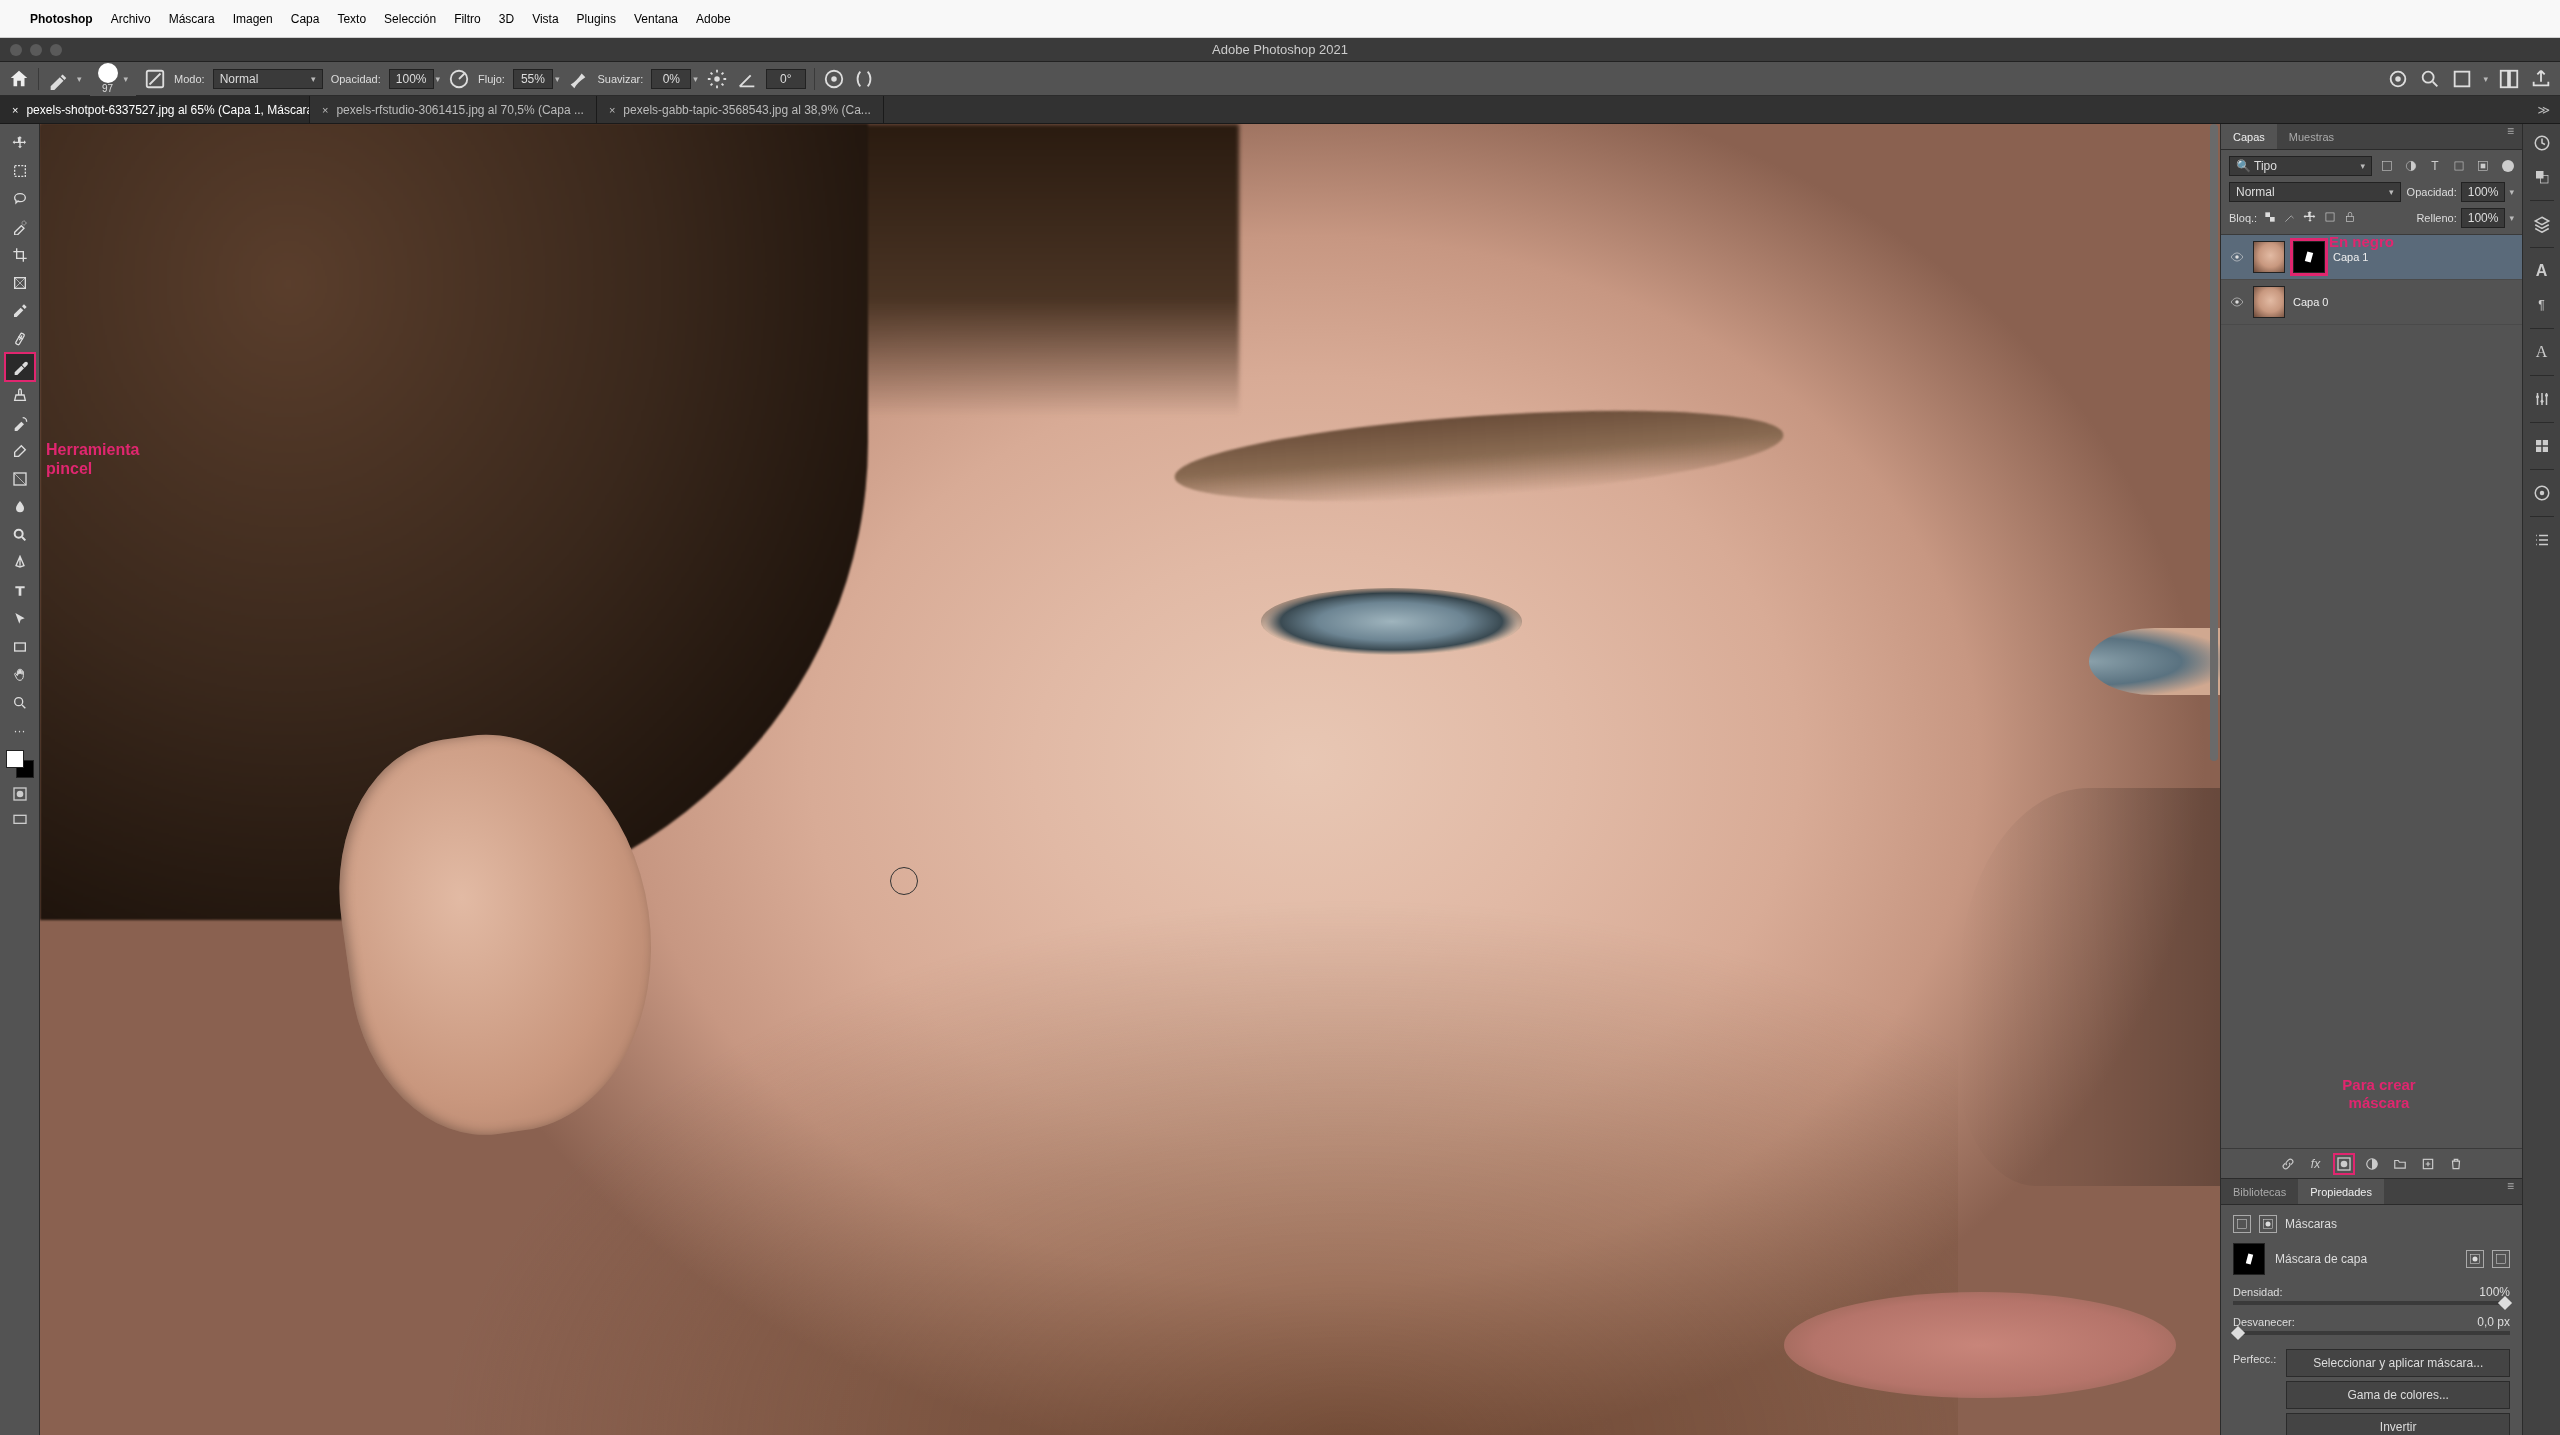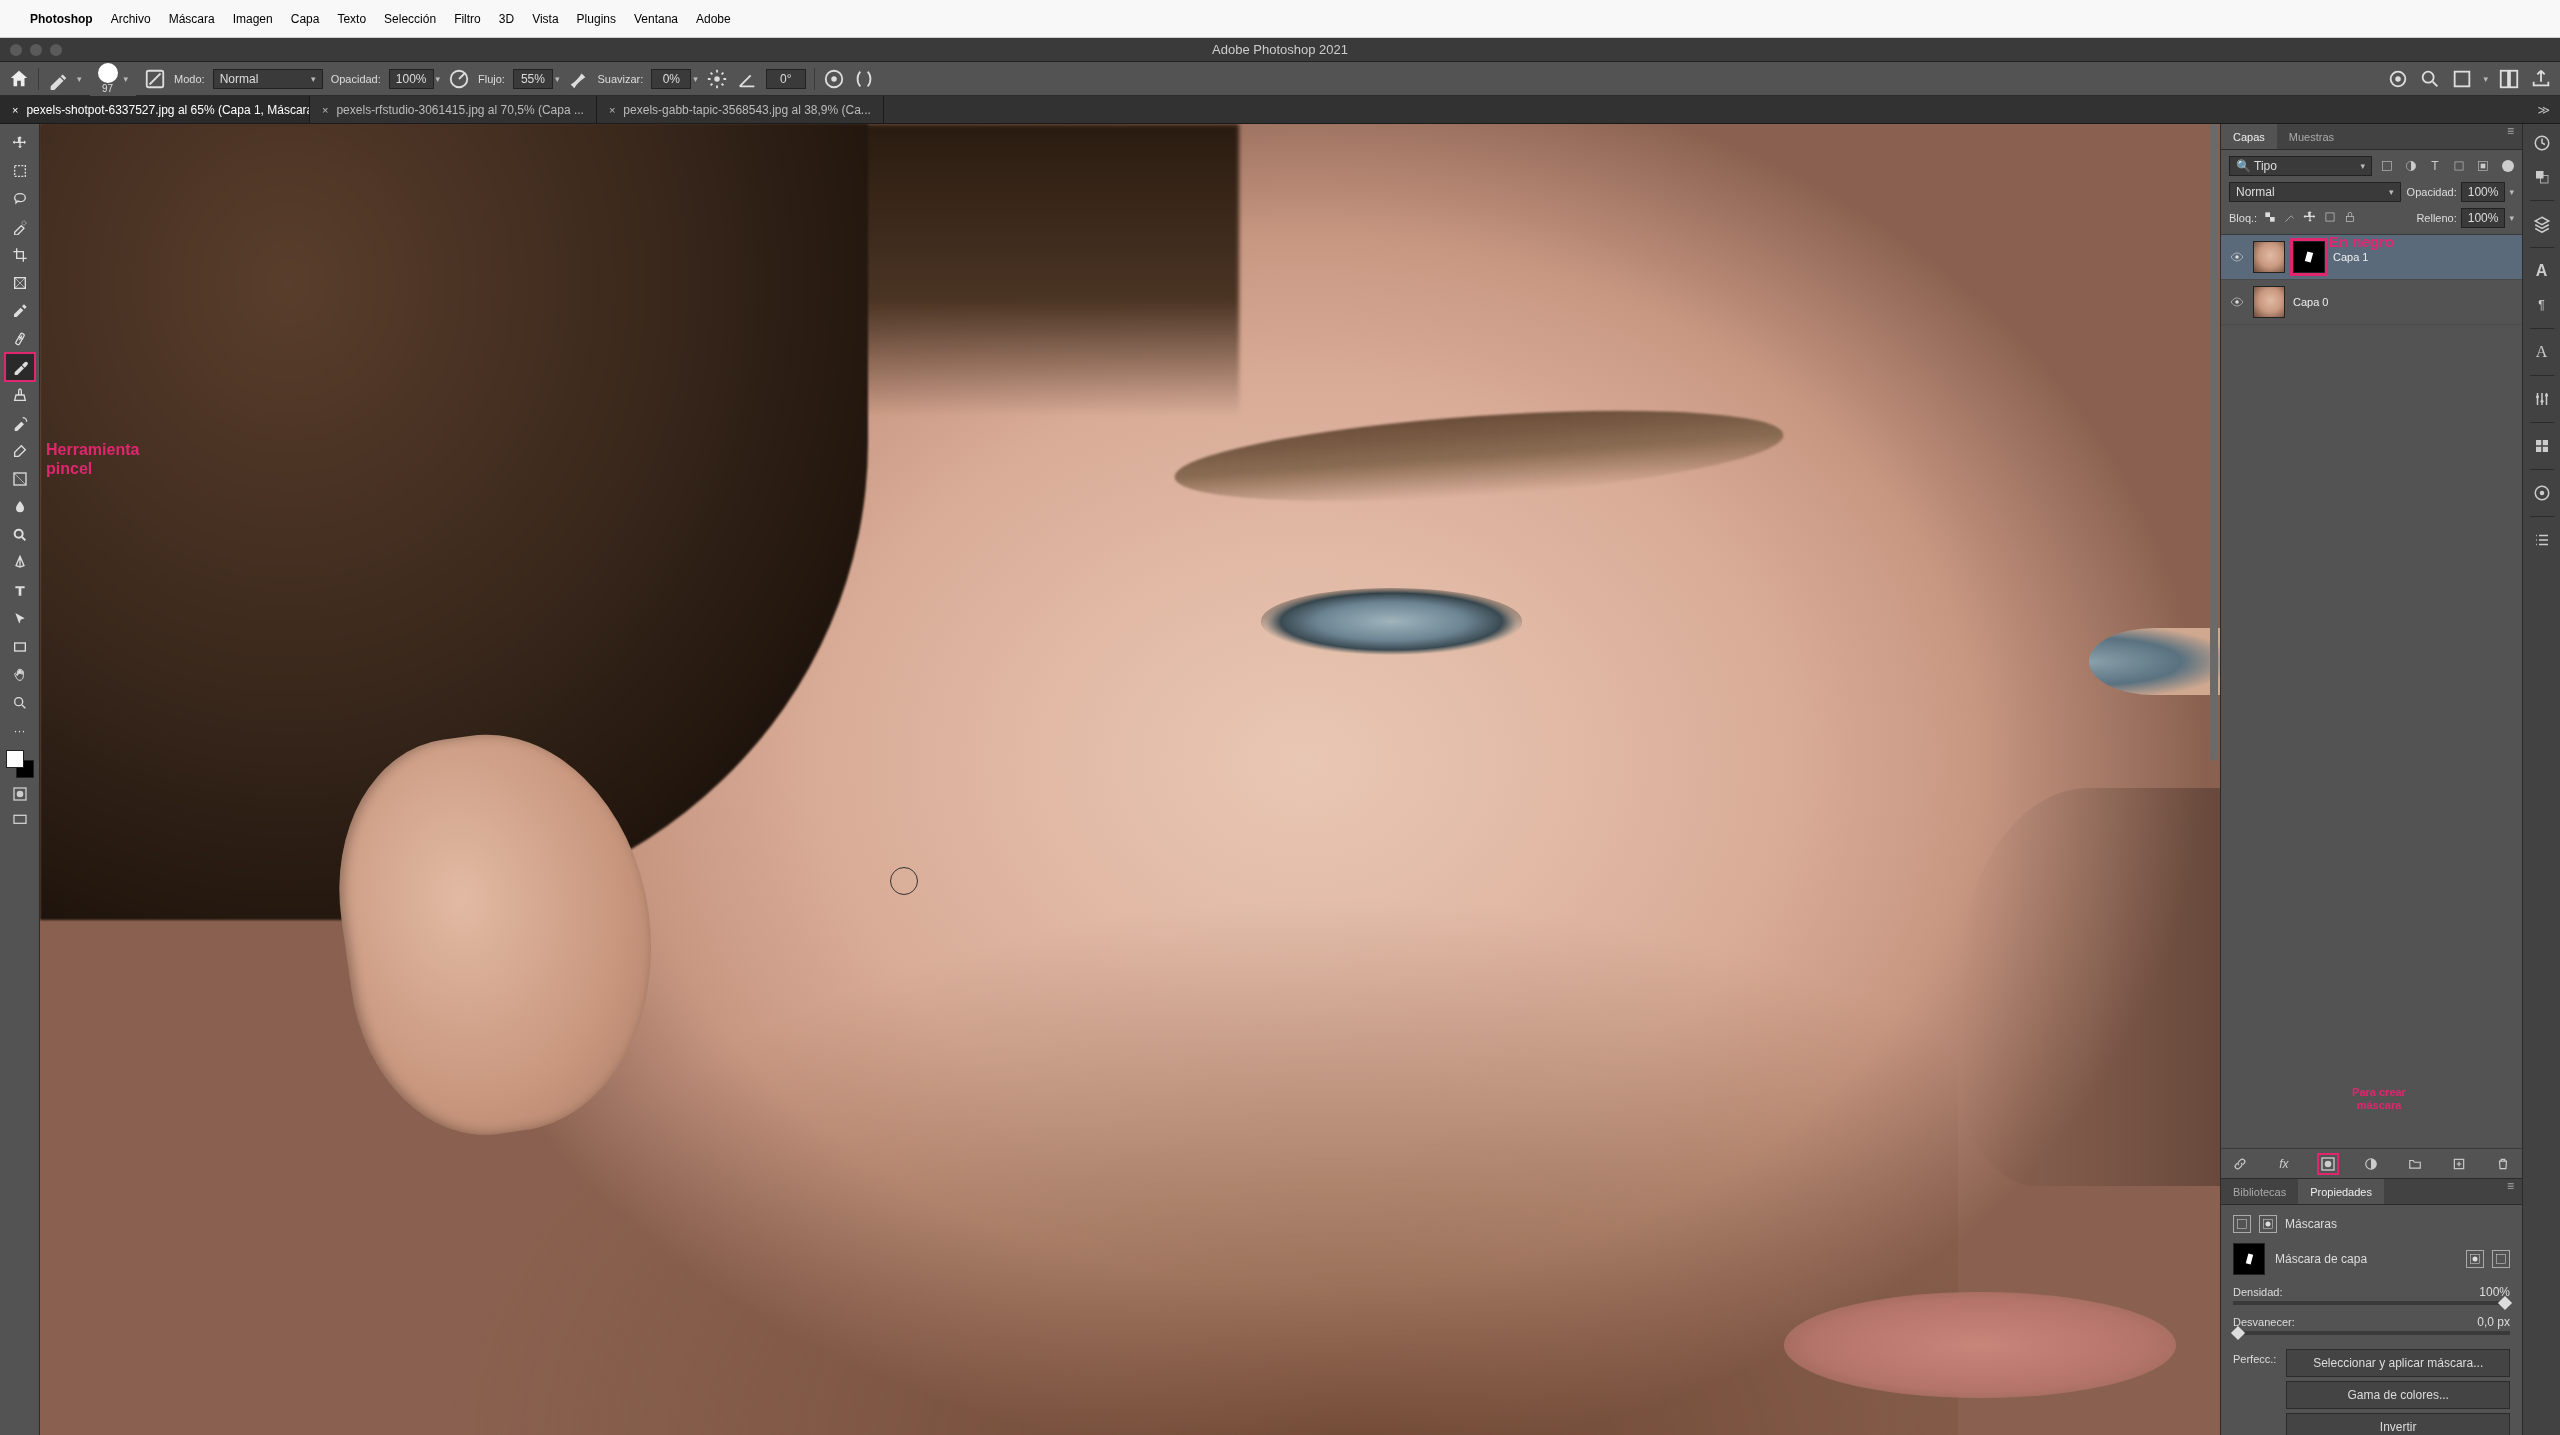--- a/index.html
+++ b/index.html
@@ -88,23 +88,23 @@
 .layer-row { display:flex; align-items:center; padding:6px 8px; gap:8px; border-bottom:1px solid #4a4a4a; cursor:pointer; }
 .layer-row.sel { background:#5a6a7a; }
 .vis-eye { width:16px; height:16px; display:flex; align-items:center; justify-content:center; color:#ddd; }
 .layer-thumb { width:32px; height:32px; background:#888; border:1px solid #222; position:relative; }
 .thumb-face { background: radial-gradient(ellipse at 55% 45%, #e2baa3 0%, #c8987f 50%, #6a4838 100%); }
 .mask-thumb { width:32px; height:32px; background:#000; border:1px solid #222; display:flex; align-items:center; justify-content:center; color:#fff; font-size:14px; outline:3px solid #e0266f; position:relative; }
 .mask-mark { width:6px; height:10px; background:#fff; transform: rotate(15deg); }
 .layer-name { color:#eee; font-size:11px; }
 
 .annotation-mask { position:absolute; left:108px; top:-2px; color:#e0266f; font-weight:700; font-size:15px; z-index:20; }
-.annotation-create { position:absolute; left:108px; bottom:36px; color:#e0266f; font-weight:700; font-size:11px; line-height:1.2; text-align:center; width:100px; z-index:20; }
-
-.layer-bottom { display:flex; align-items:center; justify-content:space-between; gap:10px; padding:6px 10px; border-top:1px solid #3a3a3a; height:30px; position:relative; }
+.annotation-create { position:absolute; left:108px; bottom:36px; color:#e0266f; font-weight:700; font-size:15px; line-height:1.2; text-align:center; width:100px; z-index:20; }
+
+.layer-bottom { display:flex; align-items:center; justify-content:center; gap:10px; padding:6px 10px; border-top:1px solid #3a3a3a; height:30px; position:relative; }
 .layer-bottom .bi { width:18px; height:18px; display:flex; align-items:center; justify-content:center; color:#ccc; cursor:pointer; }
 .layer-bottom .bi.hl { outline:2px solid #e0266f; padding:1px; }
 
 .props-panel { border-top: 1px solid #2b2b2b; }
 .props-body { padding: 10px 12px; display:flex; flex-direction:column; gap:10px; }
 .props-title-row { display:flex; align-items:center; gap:8px; }
 .sq-sm { width:18px; height:18px; border:1px solid #aaa; display:flex; align-items:center; justify-content:center; }
 .mask-row { display:flex; align-items:center; gap:10px; }
 .mask-preview { width:32px; height:32px; background:#000; border:1px solid #222; display:flex; align-items:center; justify-content:center; }
 .mask-side-icons { margin-left:auto; display:flex; gap:8px; }

